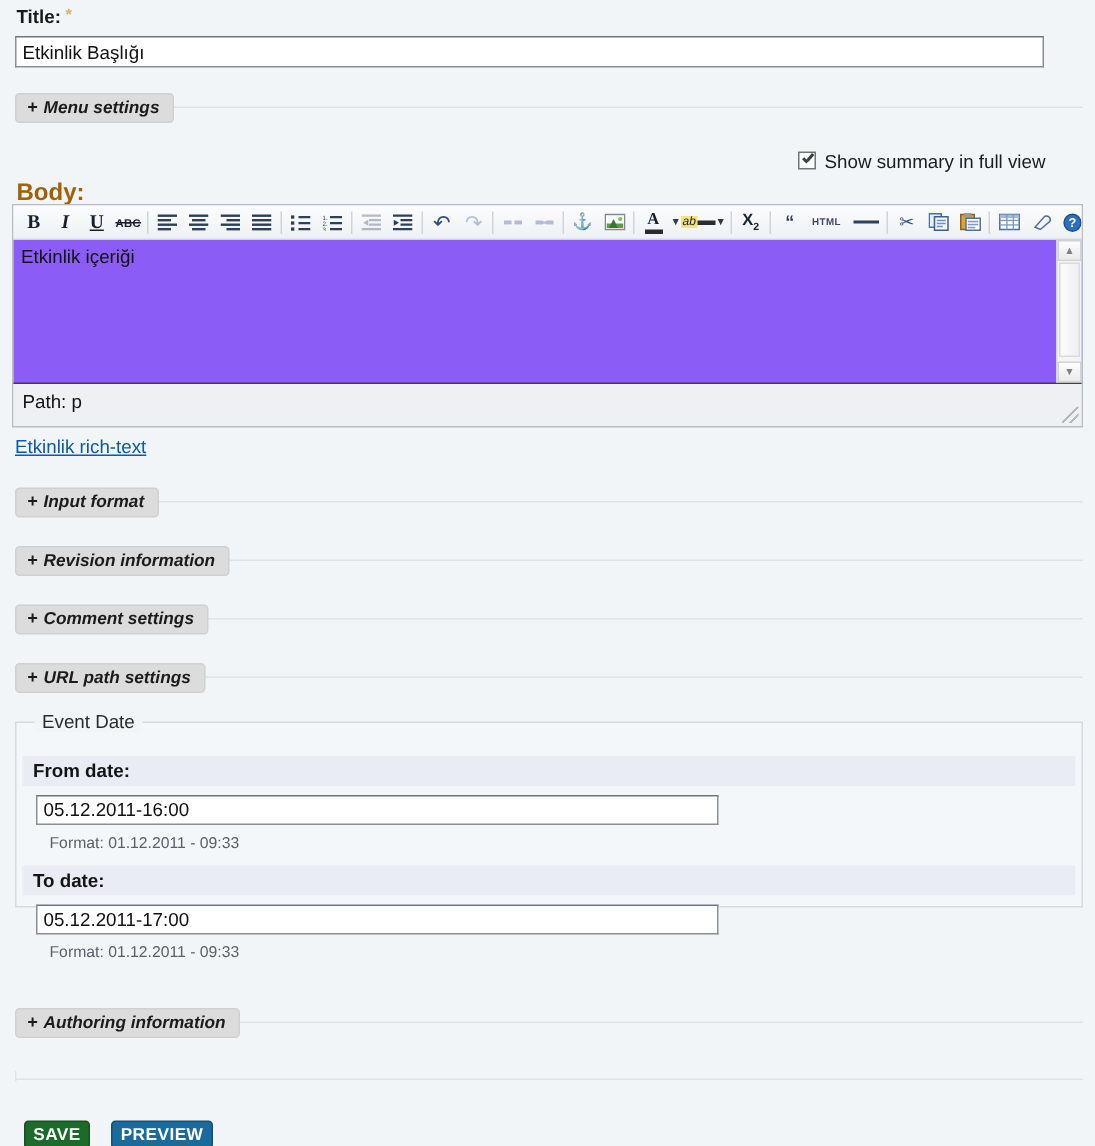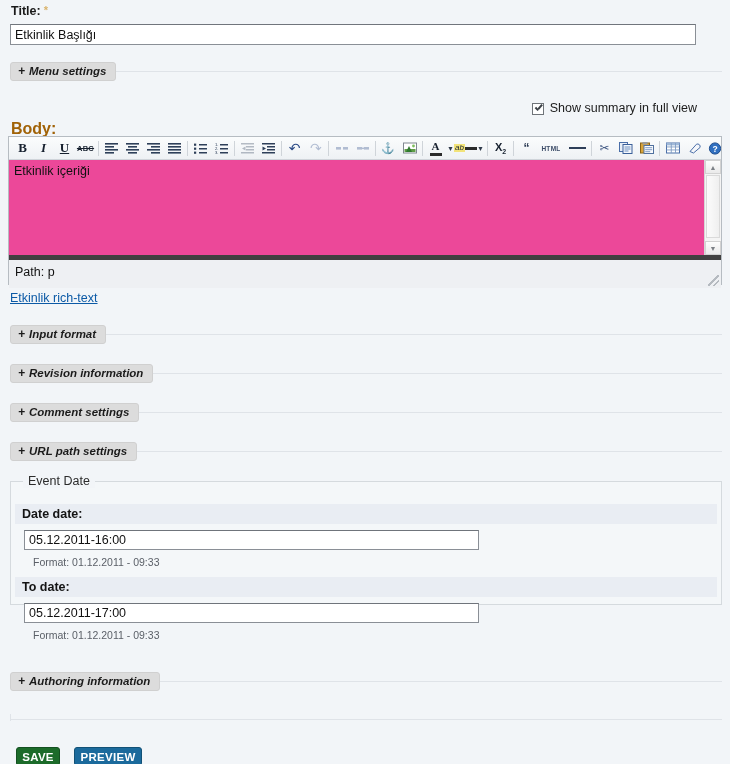--- a/index.html
+++ b/index.html
@@ -47,21 +47,21 @@
     position:absolute;left:0;top:9px;right:0;height:1px;
     background:#dfe3e8;z-index:1;
   }
   .collapsible .capL{
     position:absolute;left:0;top:4px;width:1px;height:7px;background:#dfe3e8;z-index:1;
   }
 
   
   .summary-row{
     position:absolute;right:33px;top:101px;
-    display:flex;align-items:flex-end;gap:6px;
+    display:flex;align-items:flex-start;gap:6px;
   }
   .cbx{
     width:12px;height:12px;box-sizing:border-box;
     border:1px solid #6f7479;background:#fff;
     position:relative;display:inline-block;
   }
   .cbx:after{
     content:"";position:absolute;left:2px;top:4px;
     width:4px;height:1.5px;background:#3a3f45;
     transform:rotate(45deg);
@@ -102,22 +102,22 @@
     flex:0 0 auto;
     position:relative;
   }
   .tb.dim{opacity:.33;}
   .tb svg{display:block;}
   .tb-sep{width:1px;height:15px;background:#cfd4d9;margin:0 2px;flex:0 0 auto;}
 
   .edit-area{
     position:relative;
     height:95px;
-    background:#ec4899;
-    border-bottom:5px solid #404040;
+    background:#8b5cf6;
+    border-bottom:1px solid #404040;
   }
   .edit-text{
     position:absolute;left:5px;top:4px;
     font-size:12.5px;color:#111;
   }
   .vscroll{
     position:absolute;right:0;top:0;width:16px;height:95px;
     background:#f4f4f4;border-left:1px solid #d6d6d6;
   }
   .vscroll .arrow{
@@ -466,21 +466,21 @@
 
   <div class="collapsible" style="top:442px;width:712px;">
     <div class="rule"></div>
     <div class="capL"></div>
     <span class="leg"><span class="plus">+</span><span>URL path settings</span></span>
   </div>
 
   <div class="event-fs">
     <div class="event-legend">Event Date</div>
 
-    <div class="date-label" style="top:22px;">Date date:</div>
+    <div class="date-label" style="top:22px;">From date:</div>
     <input class="date-input" style="top: 48px;" type="text" value="05.12.2011-16:00">
     <div class="date-format" style="top:74px;">Format: 01.12.2011 - 09:33</div>
 
     <div class="date-label" style="top:95px;">To date:</div>
     <input class="date-input" style="top: 121px;" type="text" value="05.12.2011-17:00">
     <div class="date-format" style="top:147px;">Format: 01.12.2011 - 09:33</div>
   </div>
 
   <div class="collapsible" style="top:672px;width:712px;">
     <div class="rule"></div>

